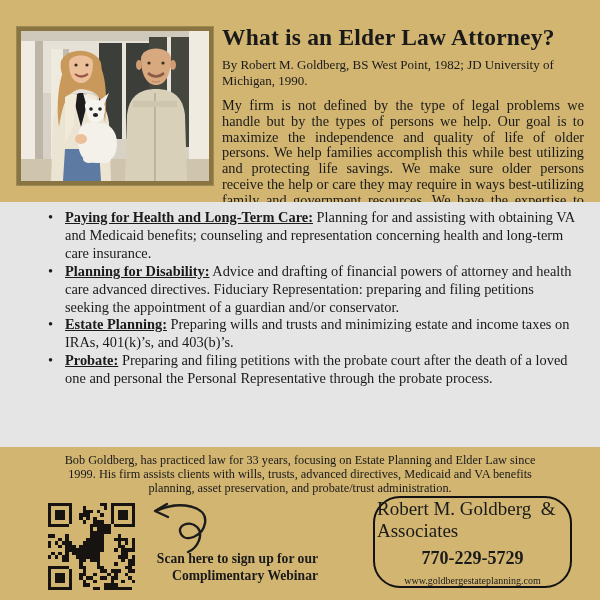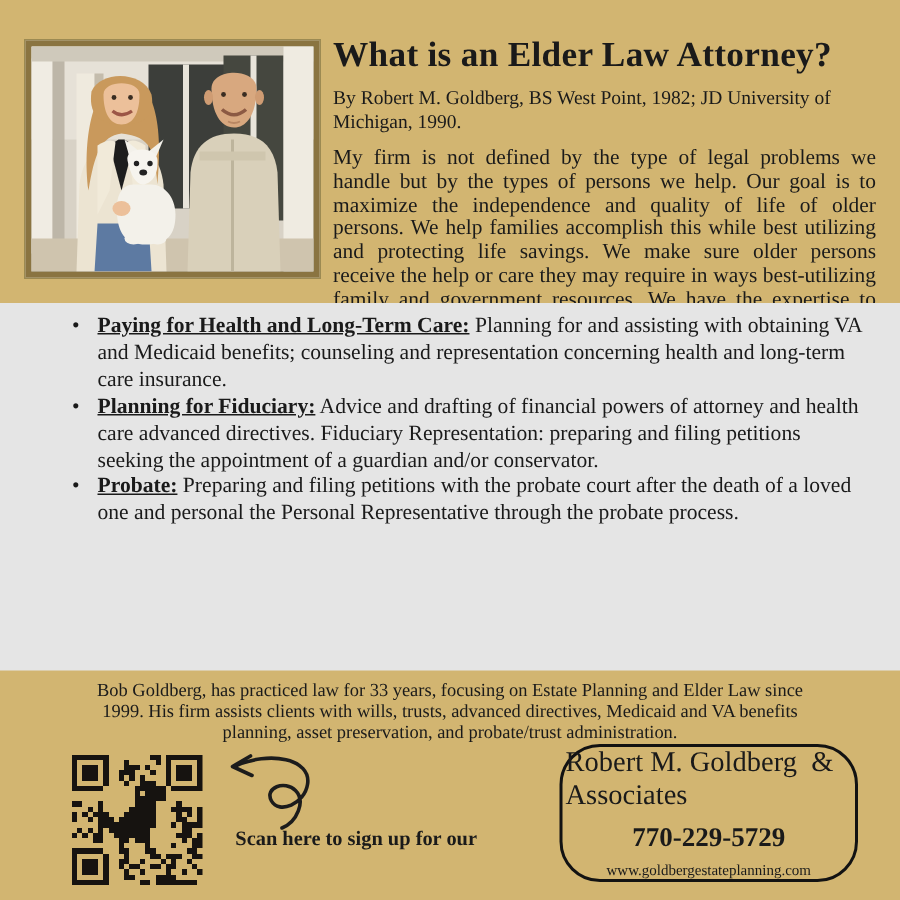--- a/index.html
+++ b/index.html
@@ -125,21 +125,22 @@
 
   <div class="head-col">
     <div class="title">What is an Elder Law Attorney?</div>
     <div class="byline">By Robert M. Goldberg, BS West Point, 1982; JD University of Michigan, 1990.</div>
     <div class="intro">My firm is not defined by the type of legal problems we handle but by the types of persons we help. Our goal is to maximize the independence and quality of life of older persons. We help families accomplish this while best utilizing and protecting life savings. We make sure older persons receive the help or care they may require in ways best-utilizing family and government resources. We have the expertise to prevent and solve problems in the following areas:</div>
   </div>
 
   <div class="band">
     <ul class="svc-list">
         <li><span class="svc-label">Paying for Health and Long-Term Care:</span> <span class="svc-text">Planning for and assisting with obtaining VA and Medicaid benefits; counseling and representation concerning health and long-term care insurance.</span></li>
-        <li><span class="svc-label">Planning for Fiduciary:</span> <span class="svc-text">Advice and drafting of financial powers of attorney and health care advanced directives. Fiduciary Representation: preparing and filing petitions seeking the appointment of a guardian and/or conservator.</span></li>
+        <li><span class="svc-label">Planning for Disability:</span> <span class="svc-text">Advice and drafting of financial powers of attorney and health care advanced directives. Fiduciary Representation: preparing and filing petitions seeking the appointment of a guardian and/or conservator.</span></li>
+        <li><span class="svc-label">Estate Planning:</span> <span class="svc-text">Preparing wills and trusts and minimizing estate and income taxes on IRAs, 401(k)’s, and 403(b)’s.</span></li>
         <li><span class="svc-label">Probate:</span> <span class="svc-text">Preparing and filing petitions with the probate court after the death of a loved one and personal the Personal Representative through the probate process.</span></li>
       </ul>
   </div>
 
   <div class="bio">Bob Goldberg, has practiced law for 33 years, focusing on Estate Planning and Elder Law since 1999. His firm assists clients with wills, trusts, advanced directives, Medicaid and VA benefits planning, asset preservation, and probate/trust administration.</div>
 
   <div class="qr">
     <svg id="qr-svg" viewBox="0 0 25 25" shape-rendering="crispEdges">
         <rect x="0" y="0" width="1" height="1" fill="#161310"></rect>
         <rect x="1" y="0" width="1" height="1" fill="#161310"></rect>
@@ -435,20 +436,21 @@
 
   <div class="arrow">
     <svg viewBox="0 0 72 56">
       <path d="M10 13 C34 2 62 8 59 25 C57 38 40 45 35 36 C30 27 44 22 51 29 C58 36 52 50 42 54" fill="none" stroke="#1c1c1c" stroke-width="2.4" stroke-linecap="round"></path>
       <path d="M21 6 L9 13 L22 19" fill="none" stroke="#1c1c1c" stroke-width="2.4" stroke-linecap="round" stroke-linejoin="round"></path>
     </svg>
   </div>
 
   <div class="scan-text">
     <div>Scan here to sign up for our</div>
+    <div>Complimentary Webinar</div>
   </div>
 
   <div class="contact-box">
     <div class="contact-name">Robert M. Goldberg  &amp; Associates</div>
     <div class="contact-phone">770-229-5729</div>
     <div class="contact-web">www.goldbergestateplanning.com</div>
   </div>
 
 </div>
 

